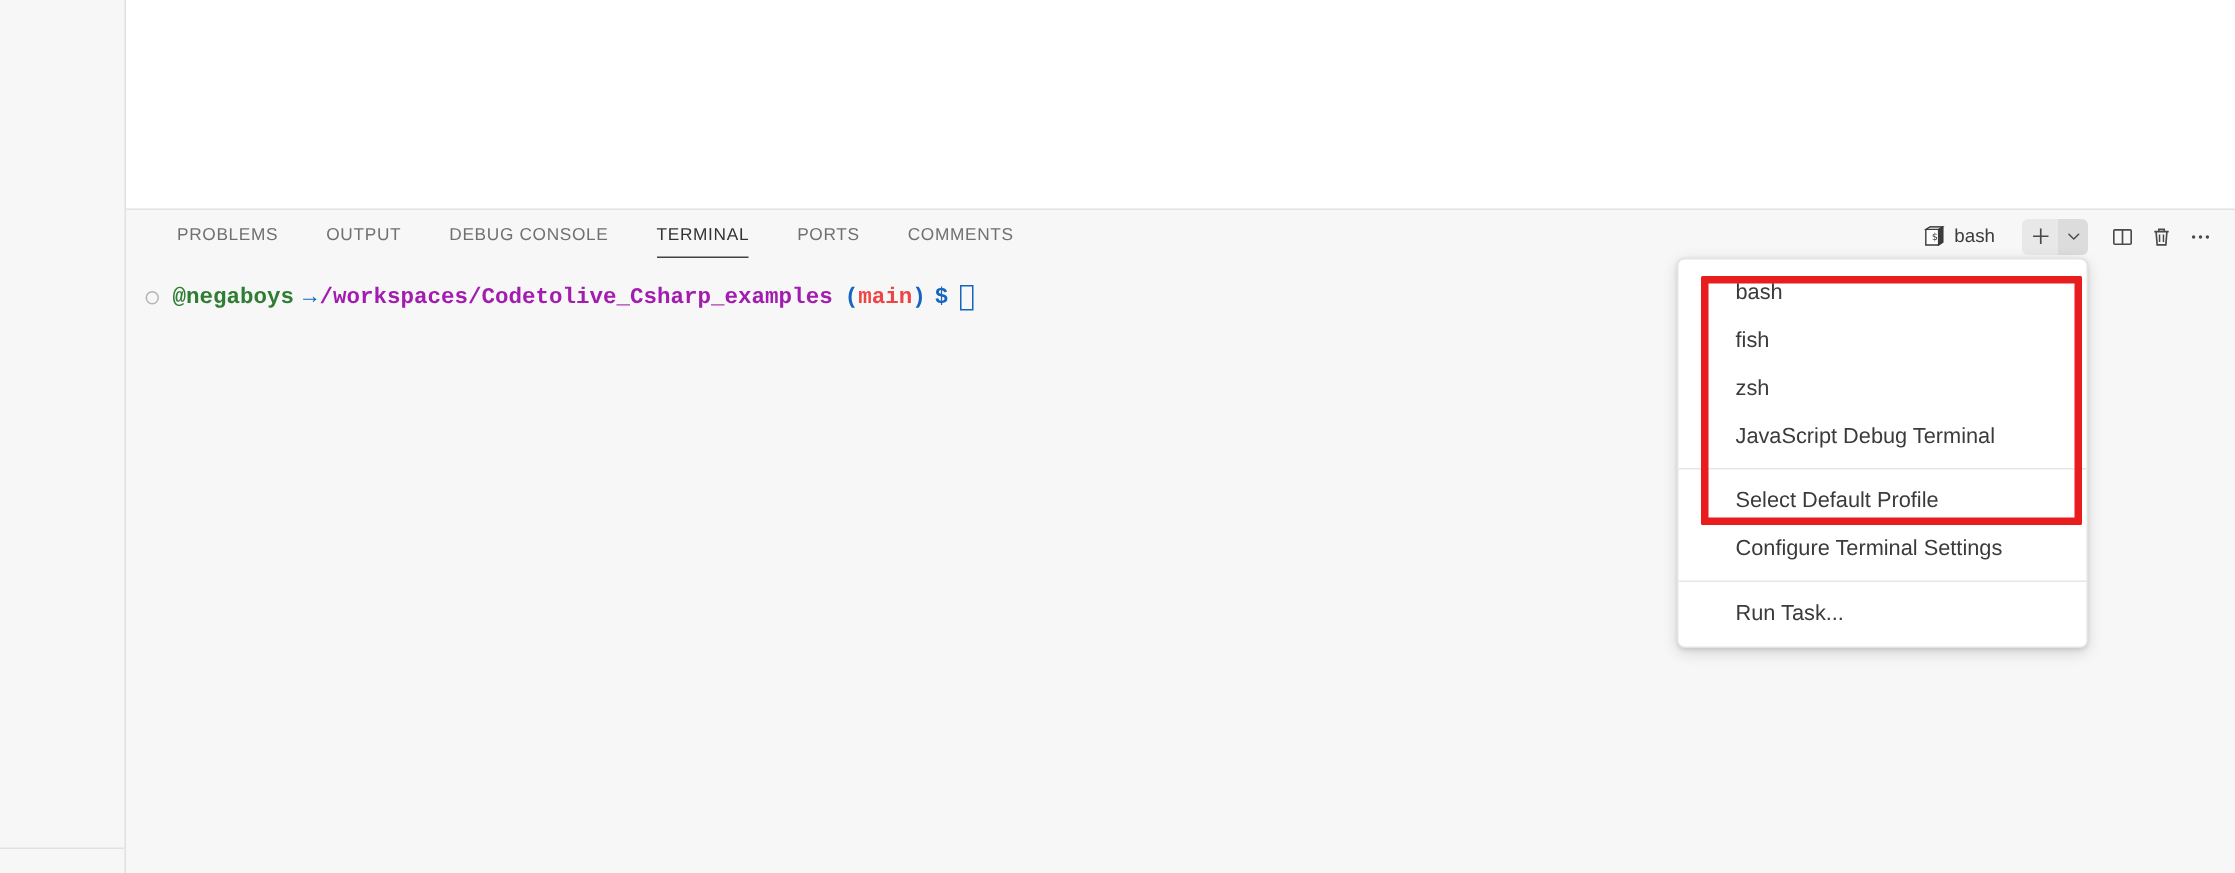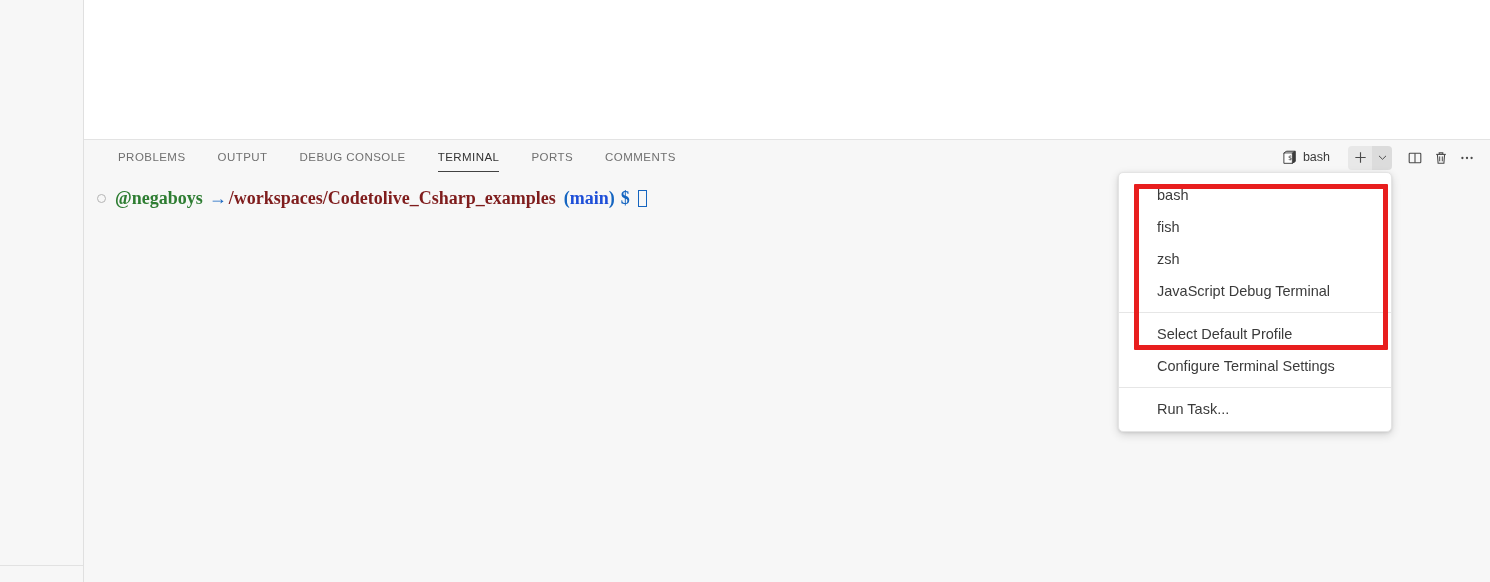--- a/index.html
+++ b/index.html
@@ -152,22 +152,22 @@
 
   
   .terminal-body {
     position: absolute;
     left: 0;
     top: 35px;
     right: 0;
     bottom: 0;
     padding: 12px 0 0 6px;
     box-sizing: border-box;
-    font-family: Liberation Serif, serif;
-    font-size: 18px;
+    font-family: Liberation Mono, monospace;
+    font-size: 15px;
   }
 
   .term-line {
     display: flex;
     align-items: center;
     height: 22px;
     white-space: pre;
   }
 
   .cmd-decoration {
@@ -176,23 +176,23 @@
     border: 1px solid #b5b5b5;
     border-radius: 50%;
     margin-left: 7px;
     margin-right: 9px;
     flex: 0 0 auto;
     box-sizing: border-box;
   }
 
   .seg-user   { color: #2e7d32; font-weight: 700; }
   .seg-arrow  { color: #1565c0; font-weight: 700; padding: 0 2px 0 6px; }
-  .seg-path   { color: #7f1d1d; font-weight: 700; }
+  .seg-path   { color: #a21caf; font-weight: 700; }
   .seg-paren  { color: #1565c0; font-weight: 700; }
-  .seg-branch { color: #1d4ed8; font-weight: 700; }
+  .seg-branch { color: #ef4444; font-weight: 700; }
   .seg-dollar { color: #1565c0; font-weight: 700; padding-left: 6px; }
 
   .term-cursor {
     display: inline-block;
     width: 9px;
     height: 17px;
     border: 1.5px solid #1565c0;
     box-sizing: border-box;
     margin-left: 8px;
     vertical-align: middle;

